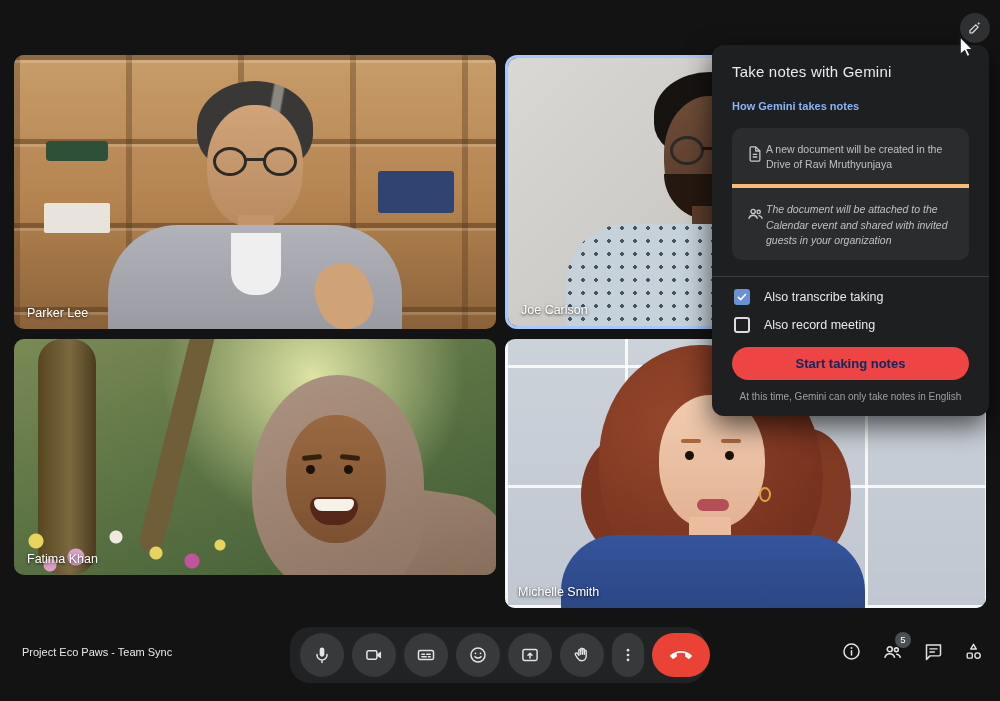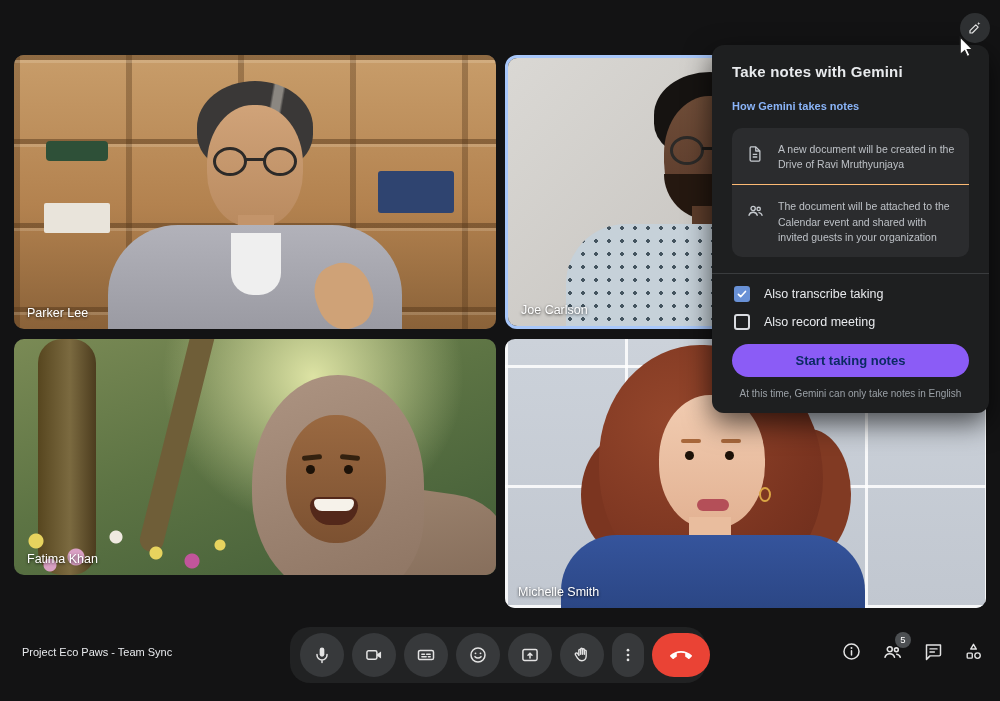--- a/index.html
+++ b/index.html
@@ -100,36 +100,36 @@
   .p4-ea{left:180px;top:112px;} .p4-eb{left:220px;top:112px;}
   .p4-lips{left:192px;top:160px;width:32px;height:12px;background:#b44f58;border-radius:7px;}
   .p4-earring{left:254px;top:148px;width:12px;height:15px;border:2px solid #d9a544;border-radius:50%;}
   .p4-neck{left:184px;top:178px;width:42px;height:28px;background:#e9bd9e;}
   .p4-body{left:56px;top:196px;width:304px;height:76px;border-radius:56px 56px 0 0;
     background:linear-gradient(180deg,#35549c,#2b4684);}
 
   
   .popup{position:absolute;left:712px;top:45px;width:277px;z-index:10;background:#1e1f20;
     border-radius:12px;padding:18px 20px 14px;box-shadow:0 10px 28px rgba(0,0,0,.65);}
-  .popup h2{margin:0 0 8px;font-size:15px;font-weight:700;color:#e8eaed;letter-spacing:.2px;}
+  .popup h2{margin:0 0 8px;font-size:15px;font-weight:400;color:#e8eaed;letter-spacing:.2px;}
   .popup .sub{margin:0;font-size:11px;color:#9aa0a6;line-height:1.4;}
   .popup .link{display:inline-block;margin-top:12px;font-size:11px;color:#8ab4f8;text-decoration:none;cursor:pointer;font-weight:bold;}
   .card{margin-top:14px;background:#2b2c2e;border-radius:10px;}
-  .card .row{display:flex;gap:12px;padding:14px 14px 12px;align-items:flex-start;}
-  .card .row + .row{border-top:1px solid #fdba74;}
+  .card .row{display:flex;padding:14px 14px 12px;align-items:flex-start;}
+  .card .row + .row{border-top:4px solid #fdba74;font-style:italic;}
   .card .row p{margin:0;font-size:10.5px;line-height:1.45;color:#bdc1c6;}
   .card .ic{flex:0 0 20px;padding-top:2px;}
   .popup hr{border:none;border-top:1px solid #3a3c3e;margin:16px -20px 6px;}
   .optrow{display:flex;align-items:center;gap:14px;margin:12px 0;padding-left:2px;cursor:pointer;}
   .optrow span{font-size:12.5px;color:#e8eaed;}
   .cbx{width:16px;height:16px;border-radius:3px;flex:0 0 16px;display:flex;align-items:center;justify-content:center;}
   .cbx.on{background:#6991d6;}
   .cbx.off{border:2px solid #dadce0;background:transparent;}
   .primary-btn{display:block;width:100%;height:33px;margin-top:14px;border:none;border-radius:17px;
-    background:#8b5cf6;color:#0b2a63;font-size:13px;font-weight:700;cursor:pointer;
+    background:#ef4444;color:#0b2a63;font-size:13px;font-weight:700;cursor:pointer;
     font-family:"Liberation Sans","DejaVu Sans",sans-serif;}
   .footnote{margin:11px 0 0;font-size:10px;color:#9aa0a6;text-align:center;}
 
   
   .fab{position:absolute;left:960px;top:13px;width:30px;height:30px;border:none;border-radius:50%;
     background:#2e3032;display:flex;align-items:center;justify-content:center;cursor:pointer;z-index:11;}
   .cursor{position:absolute;left:956px;top:36px;z-index:12;}
 
   
   .bottombar{position:absolute;left:0;right:0;bottom:0;height:93px;z-index:5;}

